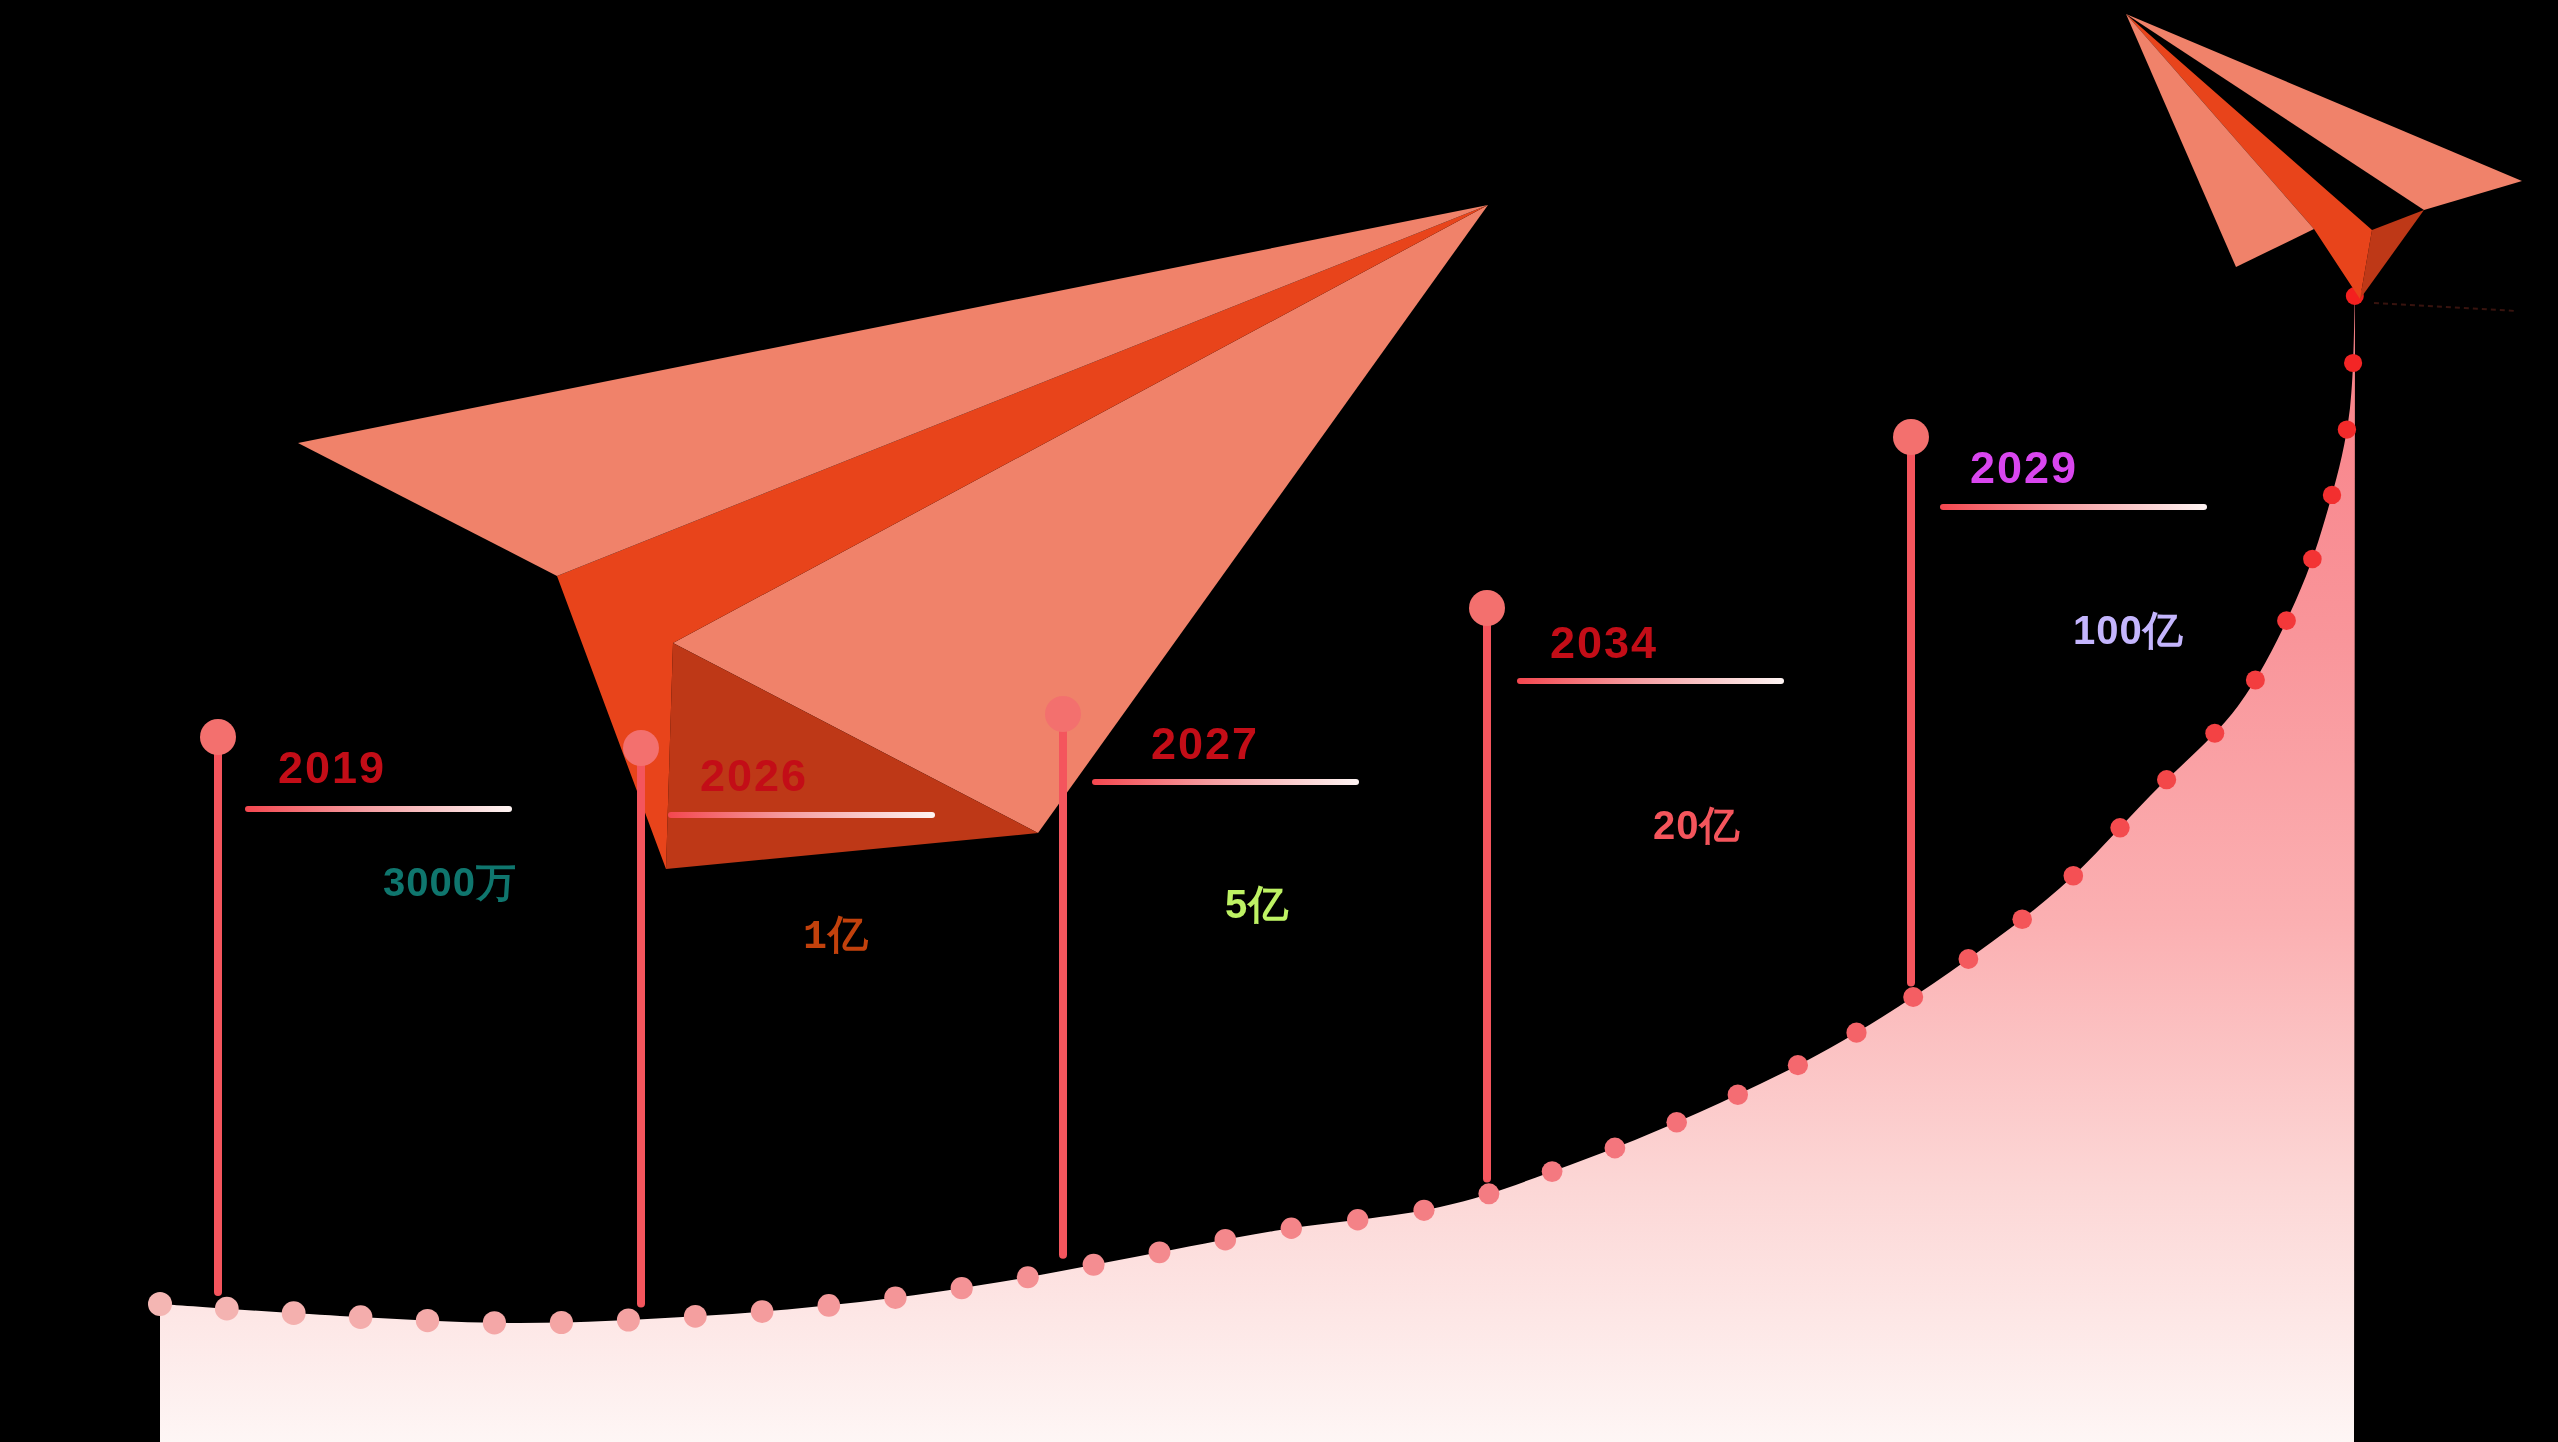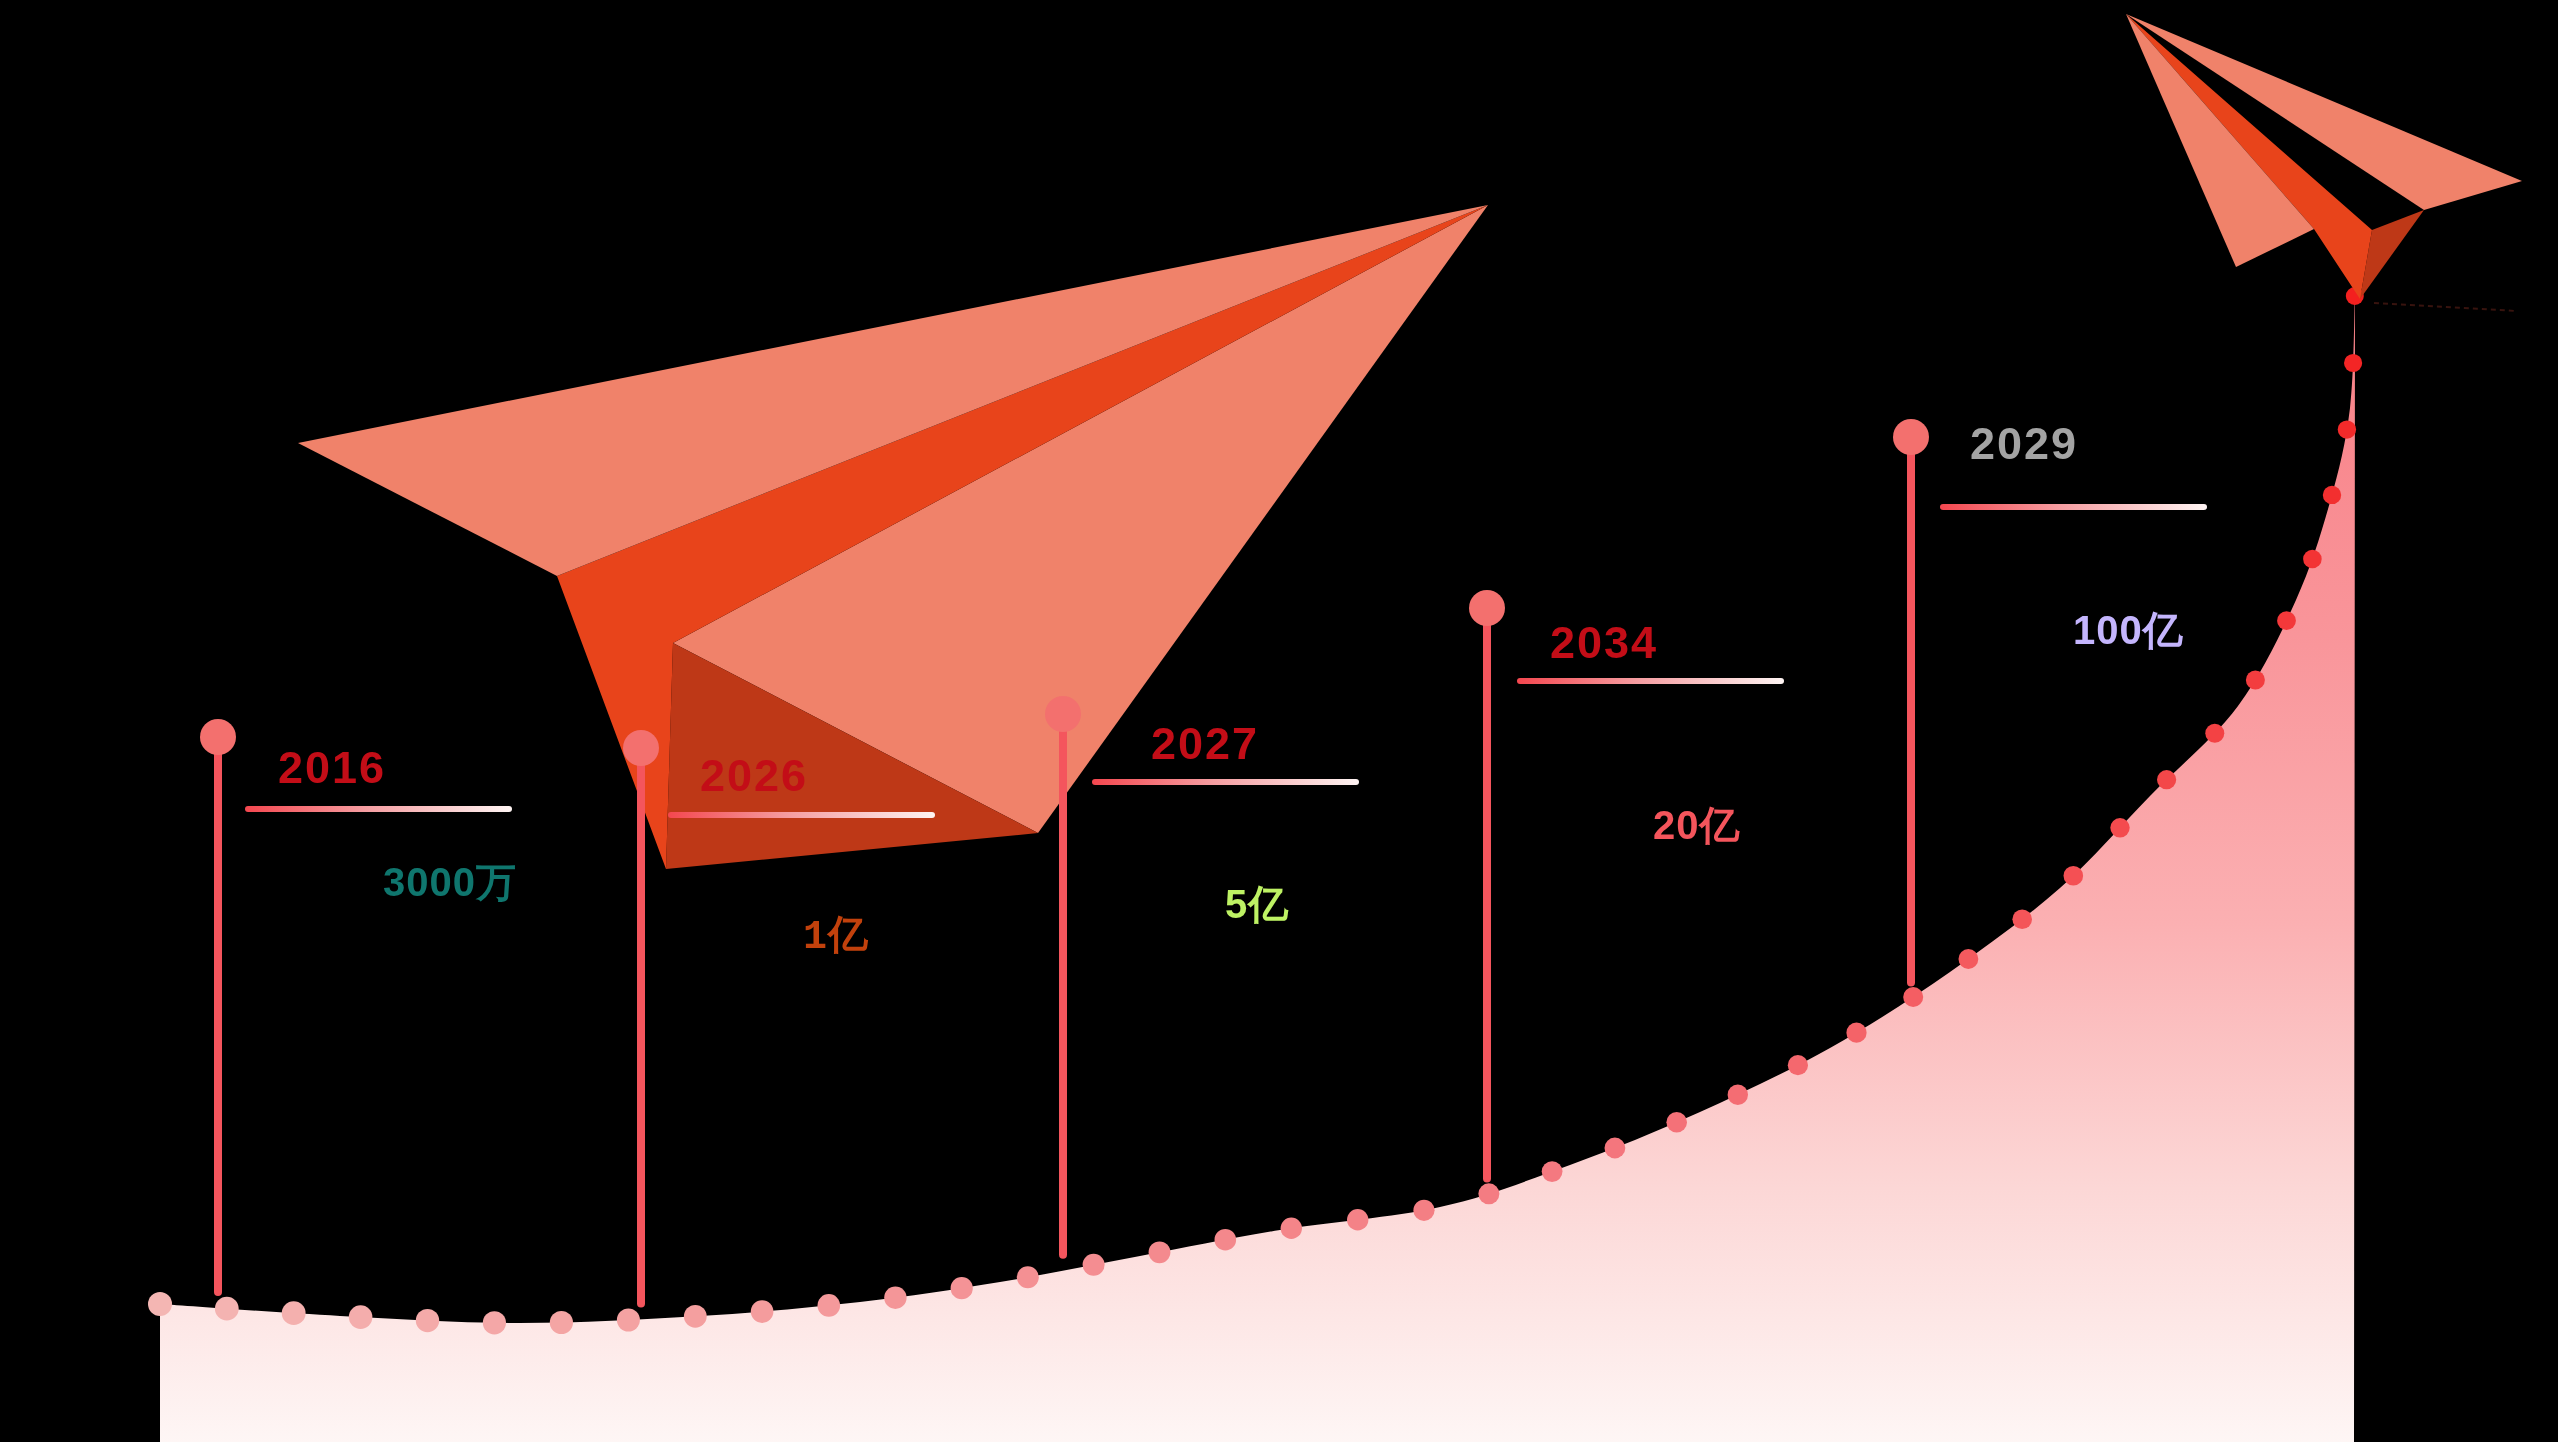--- a/index.html
+++ b/index.html
@@ -99,29 +99,29 @@
         <circle cx="641" cy="748" r="18" fill="#F3706E"></circle>
         <line x1="1063" y1="714" x2="1063" y2="1254.7" stroke="#F4555D" stroke-width="8" stroke-linecap="round"></line>
         <circle cx="1063" cy="714" r="18" fill="#F3706E"></circle>
         <line x1="1487" y1="608" x2="1487" y2="1178.4" stroke="#F4555D" stroke-width="8" stroke-linecap="round"></line>
         <circle cx="1487" cy="608" r="18" fill="#F3706E"></circle>
         <line x1="1911" y1="437" x2="1911" y2="982.5" stroke="#F4555D" stroke-width="8" stroke-linecap="round"></line>
         <circle cx="1911" cy="437" r="18" fill="#F3706E"></circle>
       </g>
     </svg>
   <div class="labels" id="labels">
-      <div class="year-label" style="left: 278px; top: 745px; color: rgb(195, 13, 23);">2016</div>
+      <div class="year-label" style="left: 278px; top: 745px; color: rgb(195, 13, 23);">2019</div>
       <div class="underline" style="left: 245px; top: 806px; width: 267px; background: linear-gradient(90deg, rgb(244, 71, 79) 0%, rgb(245, 157, 161) 45%, rgb(254, 244, 243) 100%);"></div>
       <div class="value-label" style="left: 383px; top: 862px; color: #0f766e;">3000万</div>
       <div class="year-label" style="left: 700px; top: 753px; color: rgb(195, 13, 23);">2026</div>
       <div class="underline" style="left: 668px; top: 812px; width: 267px; background: linear-gradient(90deg, rgb(244, 71, 79) 0%, rgb(245, 157, 161) 45%, rgb(254, 244, 243) 100%);"></div>
       <div class="value-label" style="left: 803px; top: 918px; color: #c2410c; font-family: Liberation Mono, monospace;">1亿</div>
       <div class="year-label" style="left: 1123px; top: 721px; color: rgb(195, 13, 23); margin-left: 28px;">2027</div>
       <div class="underline" style="left: 1092px; top: 779px; width: 267px; background: linear-gradient(90deg, rgb(244, 71, 79) 0%, rgb(245, 157, 161) 45%, rgb(254, 244, 243) 100%);"></div>
       <div class="value-label" style="left: 1225px; top: 884px; color: #bef264;">5亿</div>
       <div class="year-label" style="left: 1550px; top: 620px; color: rgb(195, 13, 23);">2034</div>
       <div class="underline" style="left: 1517px; top: 678px; width: 267px; background: linear-gradient(90deg, rgb(244, 71, 79) 0%, rgb(245, 157, 161) 45%, rgb(254, 244, 243) 100%);"></div>
       <div class="value-label" style="left: 1653px; top: 785px; color: rgb(244, 85, 92); margin-top: 20px;">20亿</div>
-      <div class="year-label" style="left: 1970px; top: 421px; color: #a3a3a3;">2029</div>
+      <div class="year-label" style="left: 1970px; top: 445px; color: #d946ef;">2029</div>
       <div class="underline" style="left: 1940px; top: 504px; width: 267px; background: linear-gradient(90deg, rgb(244, 71, 79) 0%, rgb(245, 157, 161) 45%, rgb(254, 244, 243) 100%);"></div>
       <div class="value-label" style="left: 2073px; top: 610px; color: #c4b5fd;">100亿</div>
     </div>
 </div>
 
 </body></html>

